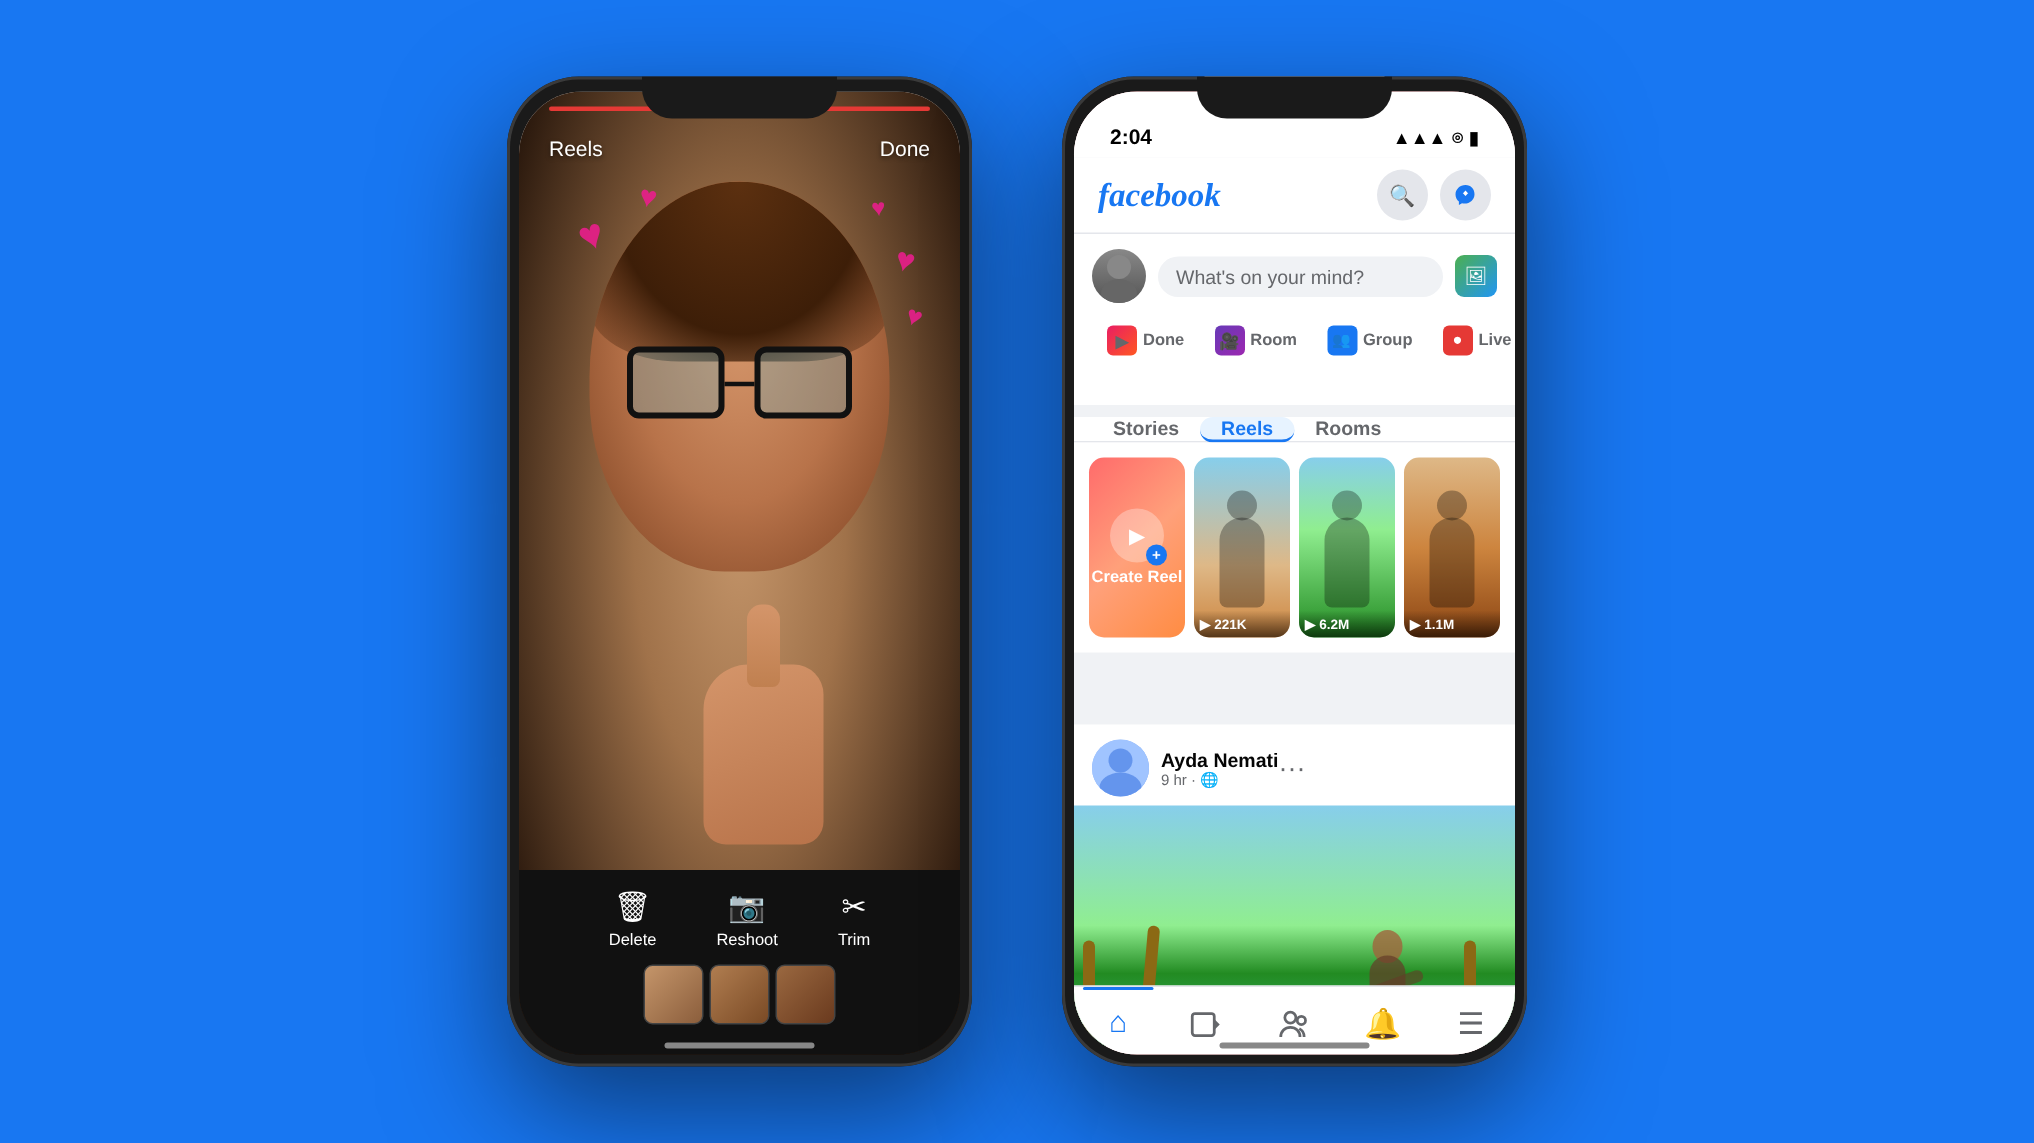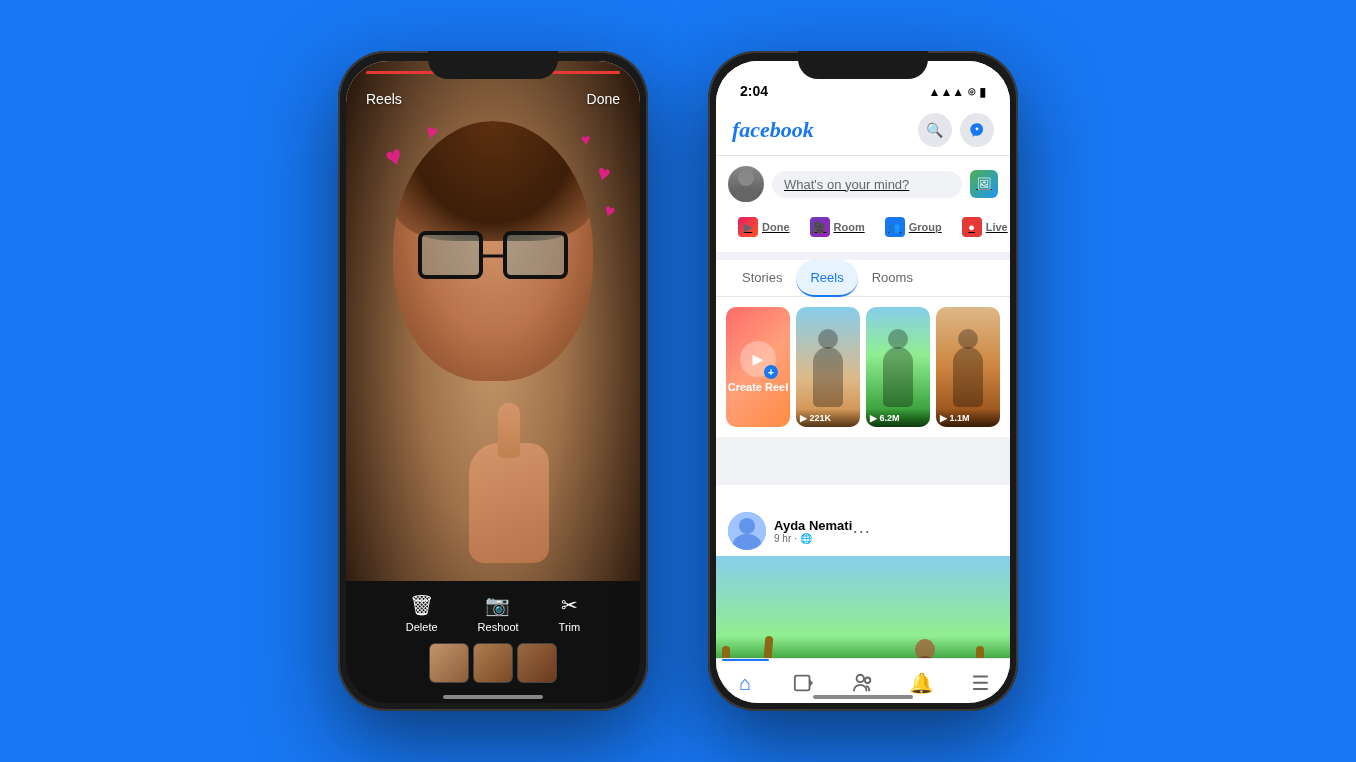--- a/index.html
+++ b/index.html
@@ -292,23 +292,22 @@
       border-radius: 50%;
       background: #e4e6eb;
       display: flex; align-items: center; justify-content: center;
       font-size: 14px;
       color: #050505;
     }
 
     
     .post-composer {
       background: white;
-      padding: 10px 12px 8px;
+      padding: 10px 12px 26px;
       margin-bottom: 8px;
-      text-decoration: underline;
     }
 
     .composer-row {
       display: flex;
       align-items: center;
       gap: 8px;
       margin-bottom: 8px;
     }
 
     .composer-avatar {
@@ -375,23 +374,23 @@
 
     
     .tabs-row {
       background: white;
       display: flex;
       border-bottom: 1px solid #e4e6eb;
       padding: 0 12px;
     }
 
     .tab-item {
-      padding: 10px 14px;
+      padding: 0 14px;
       font-size: 13px;
-      font-weight: 400;
+      font-weight: 700;
       color: #65676b;
       cursor: pointer;
       border-bottom: 2px solid transparent;
       margin-bottom: -1px;
     }
 
     .tab-item.active {
       color: #1877F2;
       border-bottom-color: #1877F2;
       background: #e7f3ff;
@@ -480,21 +479,21 @@
     }
 
     
     .post-card {
       background: white;
     }
 
     .post-header {
       display: flex;
       align-items: center;
-      padding: 27px 12px 6px;
+      padding: 10px 12px 6px;
       margin-top: 48px;
     }
 
     .post-user {
       display: flex;
       align-items: center;
       gap: 8px;
     }
 
     .post-avatar {

